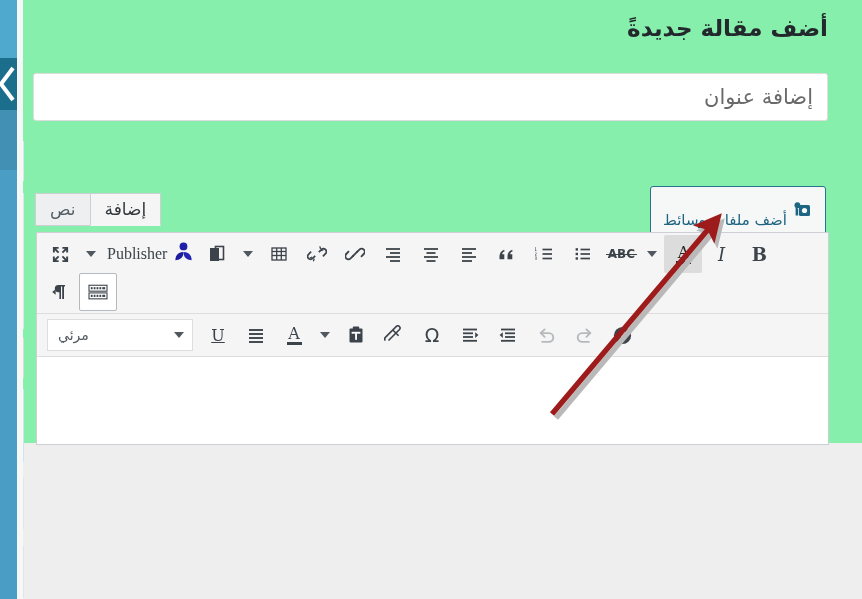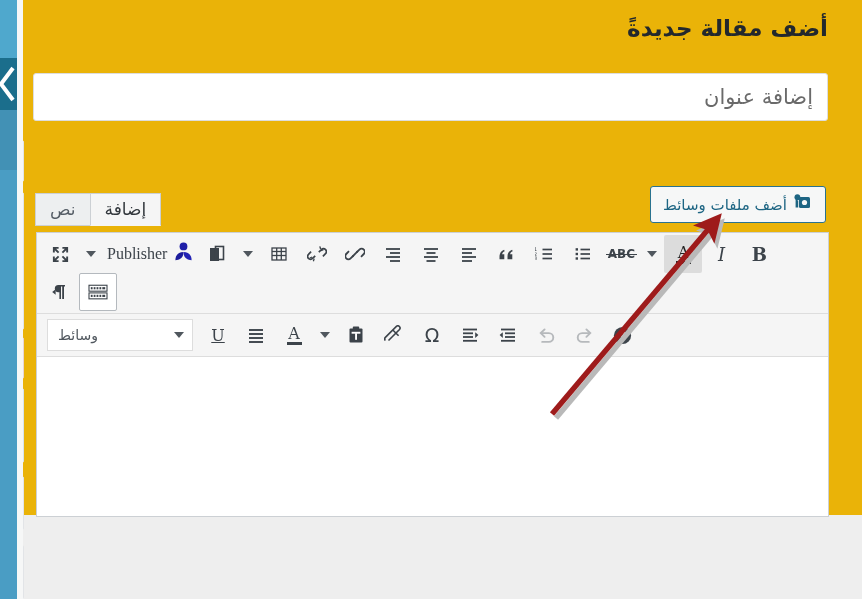--- a/index.html
+++ b/index.html
@@ -5,22 +5,22 @@
   * { box-sizing: border-box; }
   html, body {
     margin: 0; padding: 0;
     width: 862px; height: 599px;
     overflow: hidden;
     background: #eeeeee;
     font-family: "DejaVu Sans", "Liberation Sans", sans-serif;
   }
   #root {
     position: relative;
-    width: 862px; height: 515px;
-    background: #eab308;
+    width: 862px; height: 443px;
+    background: #86efac;
     direction: rtl;
   }
 
   
   .right-strip {
     position: absolute; top: 0; left: 0; width: 17px; height: 599px;
     background: #4a9dc4;
   }
   .right-strip .seg-top {
     position: absolute; top: 0; left: 0; right: 0; height: 58px;
@@ -121,21 +121,21 @@
     display: flex; align-items: center; gap: 7px;
     border: 1px solid #29728f;
     background: #f6f7f7;
     color: #1d6583;
     border-radius: 3px;
     padding: 6px 12px 7px 12px;
     font-size: 15px;
     cursor: pointer;
     line-height: 20px;
   }
-  .add-media .lbl { padding-top: 1px; }
+  .add-media .lbl { padding-top: 1px; margin-top: 16px; }
 
   
   .editor {
     position: absolute;
     top: 232px; left: 36px; right: 33px; bottom: -2px;
     border: 1px solid #ccd0d4;
     background: #fff;
   }
   .toolbar-row {
     display: flex;
@@ -427,21 +427,21 @@
               <rect x="16.8" y="13.1" width="3.2" height="2.4"></rect>
             </g>
           </svg>
         </div>
       </div>
     </div>
 
     <div class="toolbar-row row2">
 
       <div class="fmt-select">
-        <span>وسائط</span>
+        <span>مرئي</span>
         <span class="caret"></span>
       </div>
 
       <div class="tb-btn">
         <span style="font-family:'DejaVu Serif',serif;font-size:16px;color:#3c434a;text-decoration:underline;">U</span>
       </div>
 
       <div class="tb-btn">
         <svg width="20" height="20" viewBox="0 0 20 20" stroke="#3c434a" stroke-width="1.9">
           <line x1="3" y1="5" x2="17" y2="5"></line>

